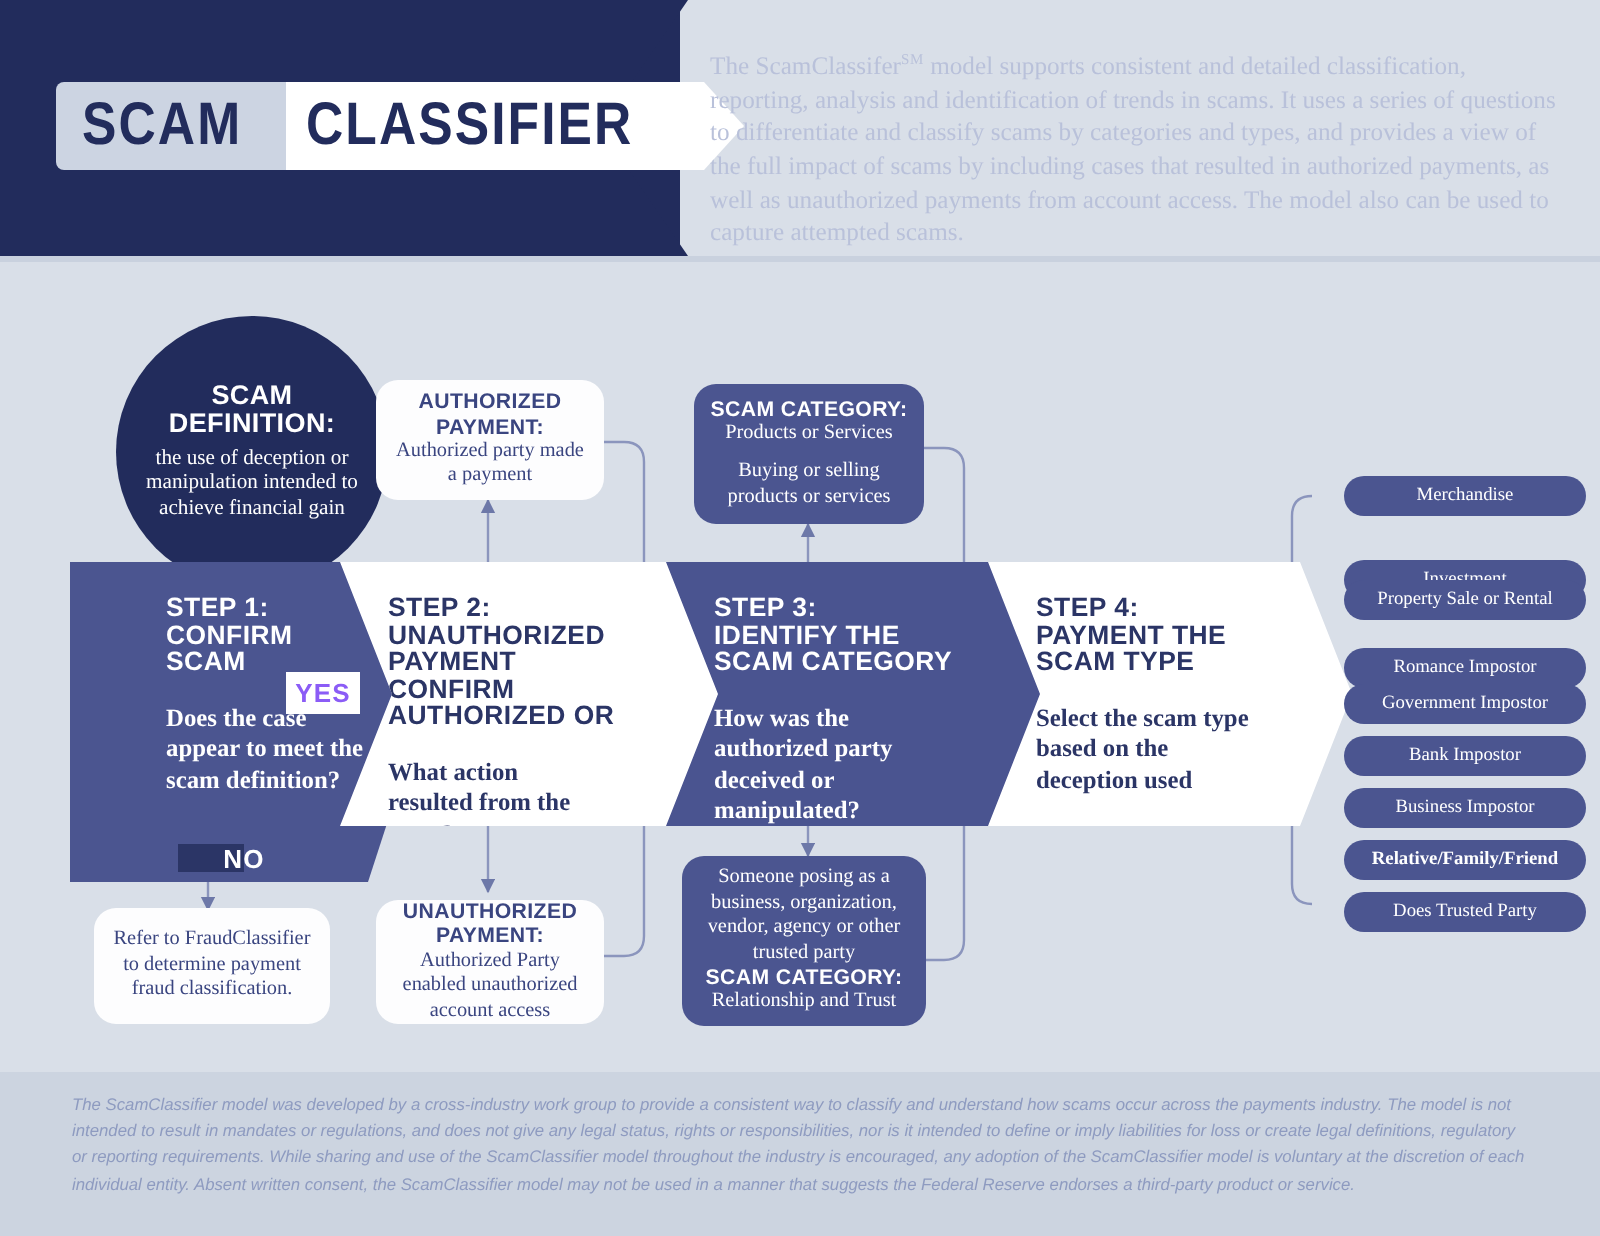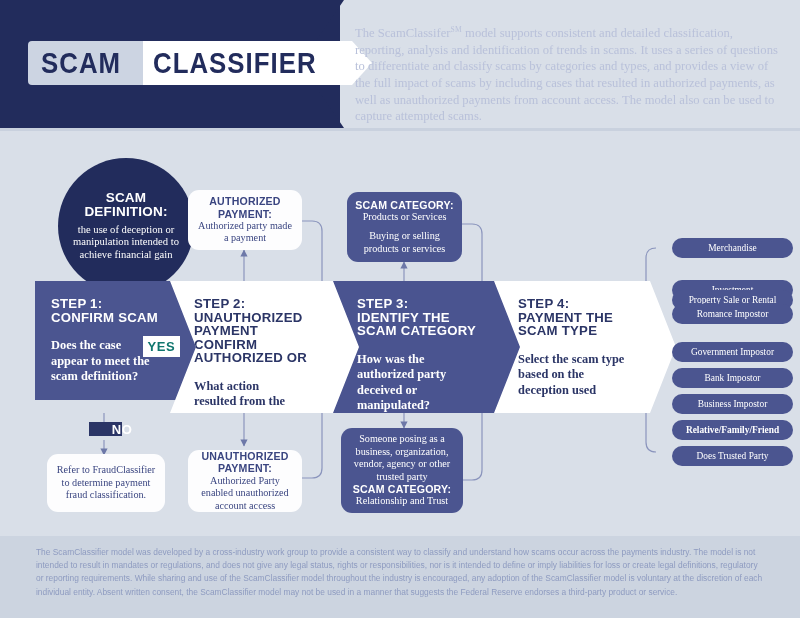--- a/index.html
+++ b/index.html
@@ -107,38 +107,38 @@
     font-size:10.2px;line-height:12.4px;
   }
   .card-gap{height:8px;}
 
   
   .badge{
     position:absolute;box-sizing:border-box;display:flex;align-items:center;justify-content:center;
     font-family:"Liberation Sans Narrow","Liberation Sans",sans-serif;
     font-weight:bold;font-size:13px;letter-spacing:0.6px;
   }
-  .badge-yes{background:#ffffff;color:#0f766e;}
+  .badge-yes{background:#ffffff;color:#8b5cf6;}
   .badge-no{background:#2b3566;color:#ffffff;}
 
   
   .pill{
     position:absolute;box-sizing:border-box;left:672px;width:121px;height:20px;
     background:#4b5590;color:#ffffff;border-radius:10px;
     display:flex;align-items:center;justify-content:center;
     font-family:"Liberation Serif","DejaVu Serif",serif;
     font-size:9.4px;line-height:10px;white-space:nowrap;
   }
 
   
   .conn{position:absolute;left:0;top:0;width:800px;height:618px;pointer-events:none;}
 
   
   .footer{
-    position:absolute;left:0;top:536px;width:800px;height:82px;background:#ccd4e0;
+    position:absolute;left:0;top:536px;width:800px;height:82px;background:#ccd4e0;font-style:italic;
   }
   .footer-text{
     position:absolute;left:36px;top:10px;width:730px;
     font-family:"Liberation Sans Narrow","Liberation Sans",sans-serif;
     font-size:8.4px;line-height:13.2px;color:#8e9bc0;text-align:left;
   }
 </style>
 </head>
 <body>
 
@@ -198,21 +198,21 @@
   </svg>
 
   <div class="def-circle">
     <div class="def-title">
       <div>SCAM</div>
       <div>DEFINITION:</div>
     </div>
     <div class="def-body">the use of deception or manipulation intended to achieve financial gain</div>
   </div>
 
-  <div class="step first step-dark" style="left:35px;top:281px;width:175px;height:119px;">
+  <div class="step first step-dark" style="left:35px;top:281px;width:175px;height:160px;padding-left:32px;">
     <div class="step-inner">
       <div class="step-head">
         <div>STEP 1:</div>
         <div>CONFIRM SCAM</div>
       </div>
       <div class="step-q" style="width:100px;">Does the case appear to meet the scam definition?</div>
     </div>
   </div>
 
   <div class="step step-light" style="left:170px;top:281px;width:200px;height:132px;">
@@ -275,21 +275,21 @@
   <div class="card card-blue" style="left:341px;top:428px;width:122px;height:85px;">
     <div class="card-body">Someone posing as a business, organization, vendor, agency or other trusted party</div>
     <div class="card-gap"></div>
     <div class="card-kick">SCAM CATEGORY:</div>
     <div class="card-body">Relationship and Trust</div>
   </div>
 
   <div class="pill" style="top:238px;">Merchandise</div>
   <div class="pill" style="top:268px;margin-top:12px;">Investment</div>
   <div class="pill" style="top:290px;">Property Sale or Rental</div>
-  <div class="pill" style="top:304px;">Romance Impostor</div>
+  <div class="pill" style="top:324px;">Romance Impostor</div>
   <div class="pill" style="top:342px;">Government Impostor</div>
   <div class="pill" style="top:368px;">Bank Impostor</div>
   <div class="pill" style="top:394px;">Business Impostor</div>
   <div class="pill" style="top:420px;font-weight:bold;">Relative/Family/Friend</div>
   <div class="pill" style="top:446px;">Does Trusted Party</div>
 
   <div class="footer">
     <div class="footer-text">The ScamClassifier model was developed by a cross-industry work group to provide a consistent way to classify and understand how scams occur across the payments industry. The model is not intended to result in mandates or regulations, and does not give any legal status, rights or responsibilities, nor is it intended to define or imply liabilities for loss or create legal definitions, regulatory or reporting requirements. While sharing and use of the ScamClassifier model throughout the industry is encouraged, any adoption of the ScamClassifier model is voluntary at the discretion of each individual entity. Absent written consent, the ScamClassifier model may not be used in a manner that suggests the Federal Reserve endorses a third-party product or service.</div>
   </div>
 

